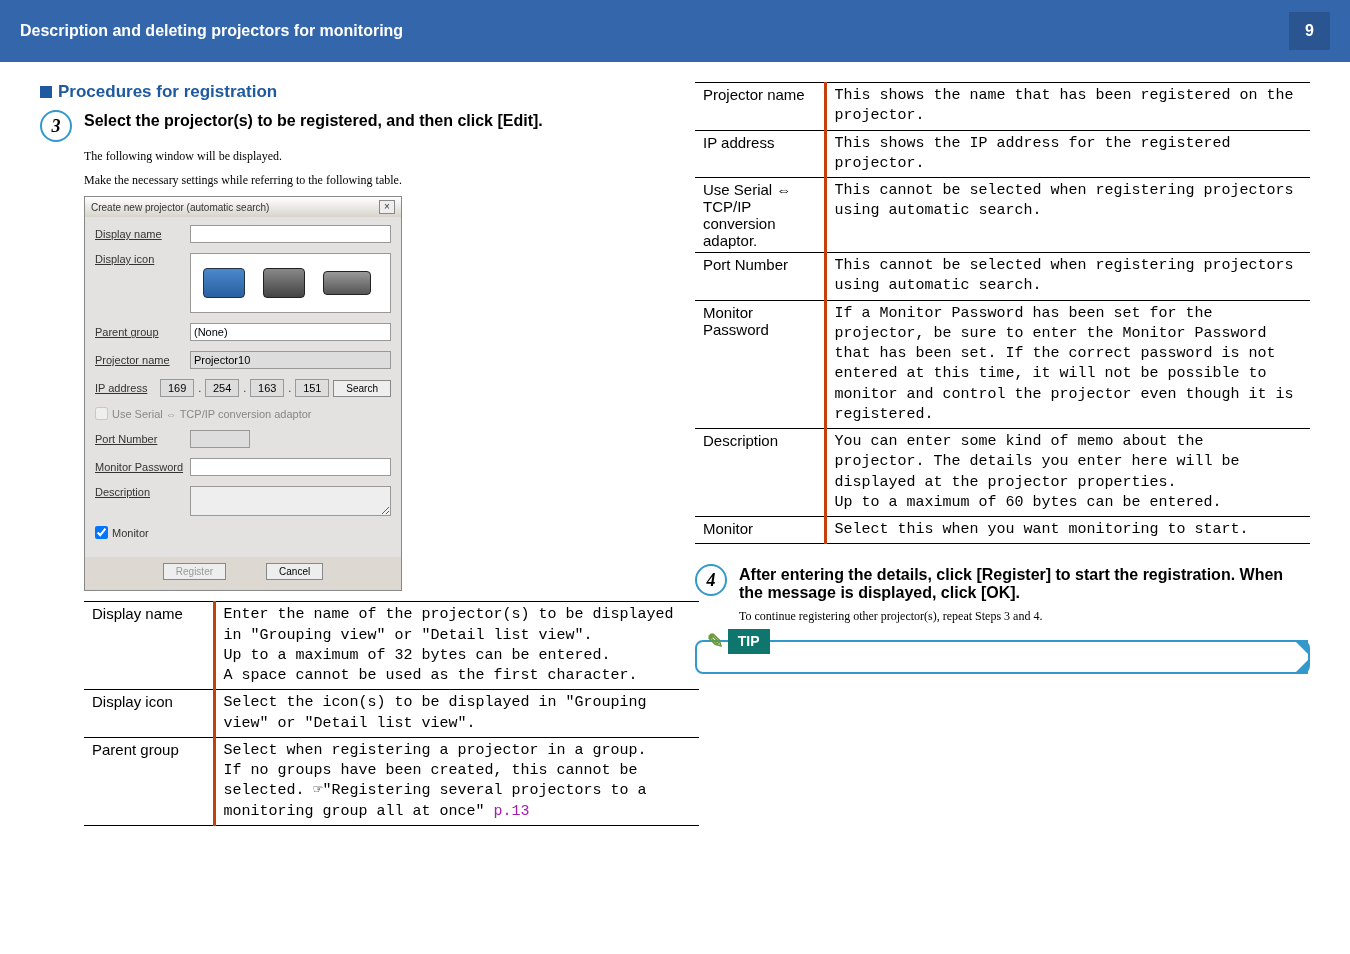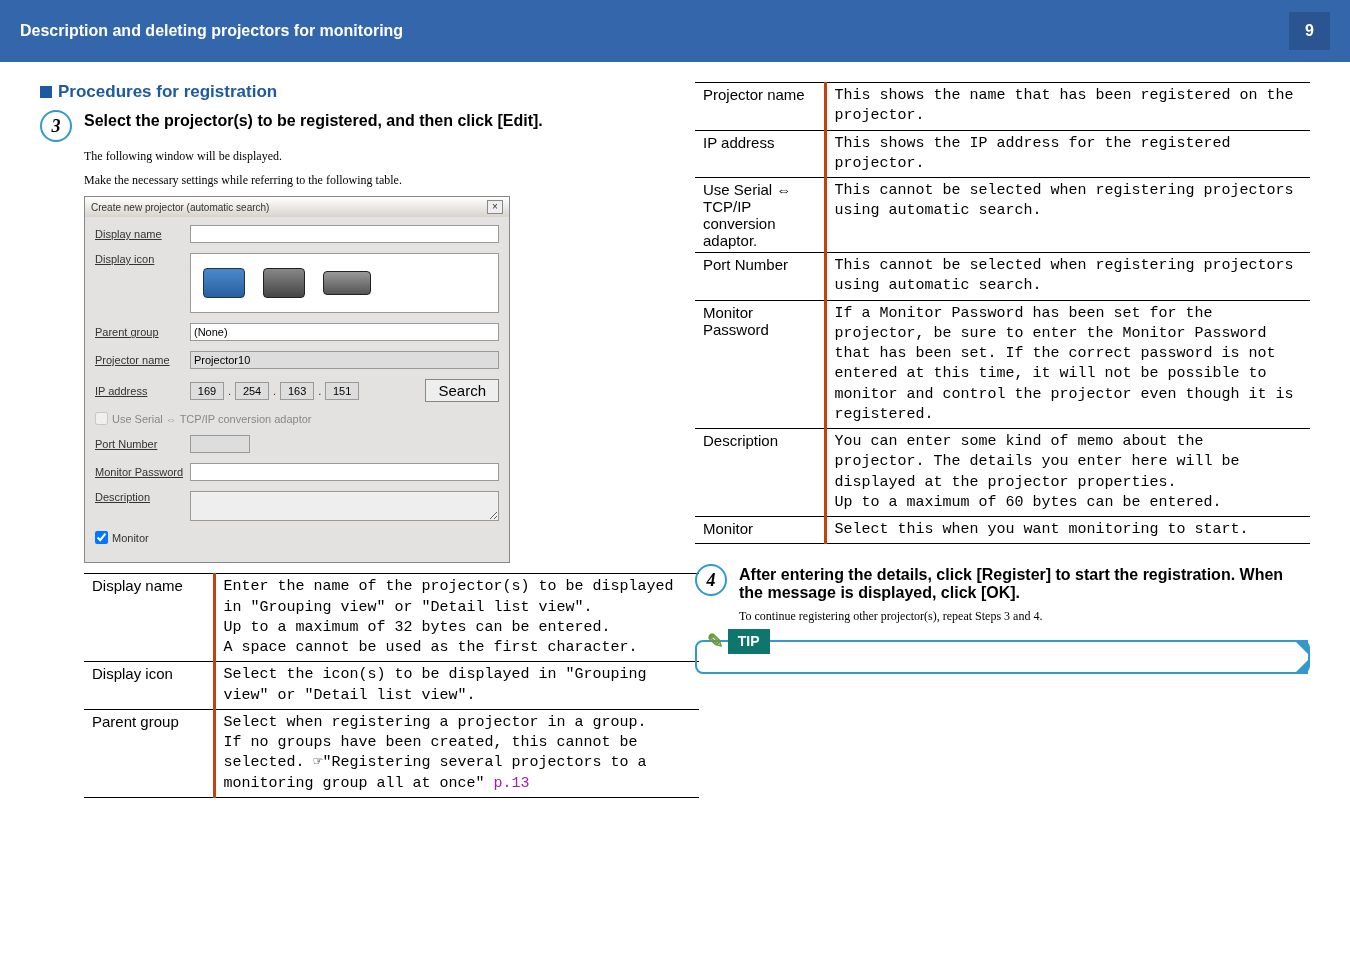--- a/index.html
+++ b/index.html
@@ -16,34 +16,34 @@
   .section-head { display: flex; align-items: center; gap: 6px; margin-bottom: 8px; }
   .blue-square { width: 12px; height: 12px; background: #1e5aa0; }
   .section-title { color: #1e5aa0; font-weight: bold; font-size: 17px; }
   
   .step-row { display: flex; gap: 12px; margin-bottom: 6px; }
   .step-circle { min-width: 32px; height: 32px; border: 2px solid #3399cc; border-radius: 50%; display: flex; align-items: center; justify-content: center; font-weight: bold; font-style: italic; font-size: 18px; font-family: "Times New Roman", serif; }
   .step-text { font-weight: bold; font-size: 16px; padding-top: 2px; }
   
   .body-text { font-family: "Times New Roman", serif; font-size: 12px; margin-left: 44px; margin-bottom: 8px; line-height: 1.35; }
   
-  .dialog-shot { margin-left: 44px; margin-bottom: 10px; width: 426px; border: 1px solid #888; background: #e4e2e0; font-size: 11px; color: #333; }
+  .dialog-shot { margin-left: 44px; margin-bottom: 10px; width: 318px; border: 1px solid #888; background: #e4e2e0; font-size: 11px; color: #333; }
   .dlg-title { background: linear-gradient(#fff,#d8d4cc); padding: 3px 6px; display: flex; justify-content: space-between; align-items: center; font-size: 10px; }
   .dlg-close { border: 1px solid #888; width: 16px; height: 14px; text-align: center; line-height: 12px; background: #eee; }
   .dlg-body { padding: 8px 10px; }
   .dlg-row { display: flex; align-items: center; margin-bottom: 10px; }
   .dlg-label { width: 95px; text-decoration: underline; text-decoration-style: solid; font-size: 11px; }
   .dlg-input { flex: 1; height: 18px; border: 1px solid #999; background: #fff; padding: 0 3px; font-size: 11px; }
   .dlg-icon-box { flex:1; border:1px solid #999; background:#fff; height:60px; position:relative; display:flex; gap:18px; align-items:center; padding:6px 12px; }
   .proj-icon { width:42px; height:30px; border-radius:4px; }
   .pi1 { background: linear-gradient(#4a88cc,#2860a0); border:1px solid #234; }
   .pi2 { background: linear-gradient(#888,#444); border:1px solid #222; }
   .pi3 { background: linear-gradient(#999,#555); border:1px solid #222; width:48px; height:24px; }
   .ip-seg { width: 34px; height: 18px; border: 1px solid #999; background: #ddd; text-align: center; font-size: 11px; }
-  .dlg-btn { border: 1px solid #888; background: #eee; padding: 2px 12px; font-size: 15px; }
+  .dlg-btn { border: 1px solid #888; background: #eee; padding: 2px 12px; font-size: 10px; }
   .dlg-chk { display: flex; align-items: center; gap: 4px; color: #888; font-size: 11px; }
   .dlg-foot { display: flex; justify-content: center; gap: 40px; padding: 6px 0 10px 0; background:#ddd8d2; }
   
   table.info { width: 100%; border-collapse: collapse; font-size: 15px; }
   table.info td { border-top: 1px solid #000; border-bottom: 1px solid #000; padding: 3px 8px; vertical-align: top; }
   table.info td:first-child { font-family: Arial, sans-serif; width: 130px; }
   table.info td:last-child { font-family: Liberation Mono, monospace; border-left: 3px solid #c2410c; line-height: 1.35; }
   .left-table { margin-left: 44px; width: calc(100% - 44px); }
   
   .link-blue { color: #a21caf; }
@@ -132,20 +132,24 @@
         </div>
         <div class="dlg-row" style="align-items:flex-start">
           <span class="dlg-label">Description</span>
           <textarea class="dlg-input" style="height: 30px; background: rgb(238, 238, 238);"></textarea>
         </div>
         <div class="dlg-row">
           <input type="checkbox" checked="" style="">
           <span style="margin-left:4px">Monitor</span>
         </div>
       </div>
+      <div class="dlg-foot">
+        <button class="dlg-btn" style="color:#999">Register</button>
+        <button class="dlg-btn">Cancel</button>
+      </div>
     </div>
 
     <table class="info left-table">
       <tbody>
           <tr>
         <td>Display name</td>
         <td><span>Enter the name of the projector(s) to be displayed in "Grouping view" or "Detail list view".<br>Up to a maximum of 32 bytes can be entered.<br>A space cannot be used as the first character.</span></td>
       </tr>
       <tr>
         <td>Display icon</td>

